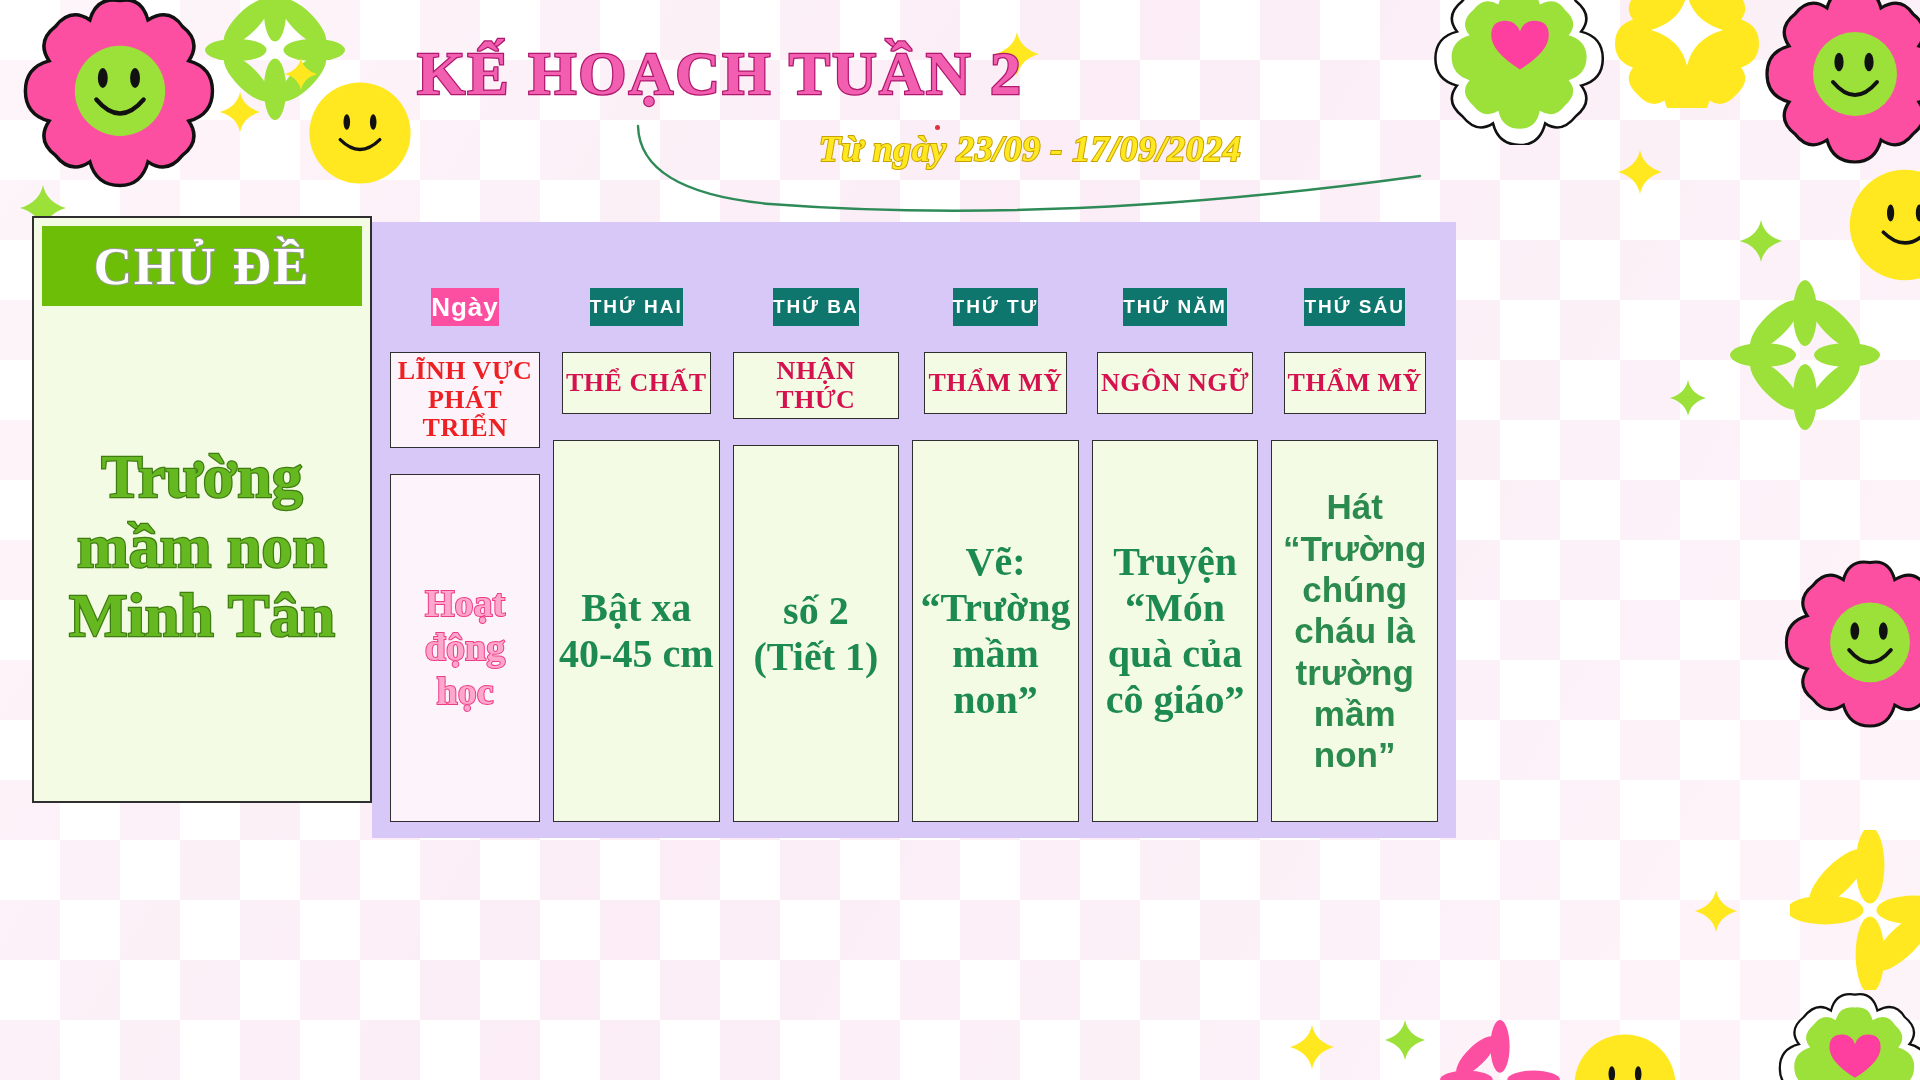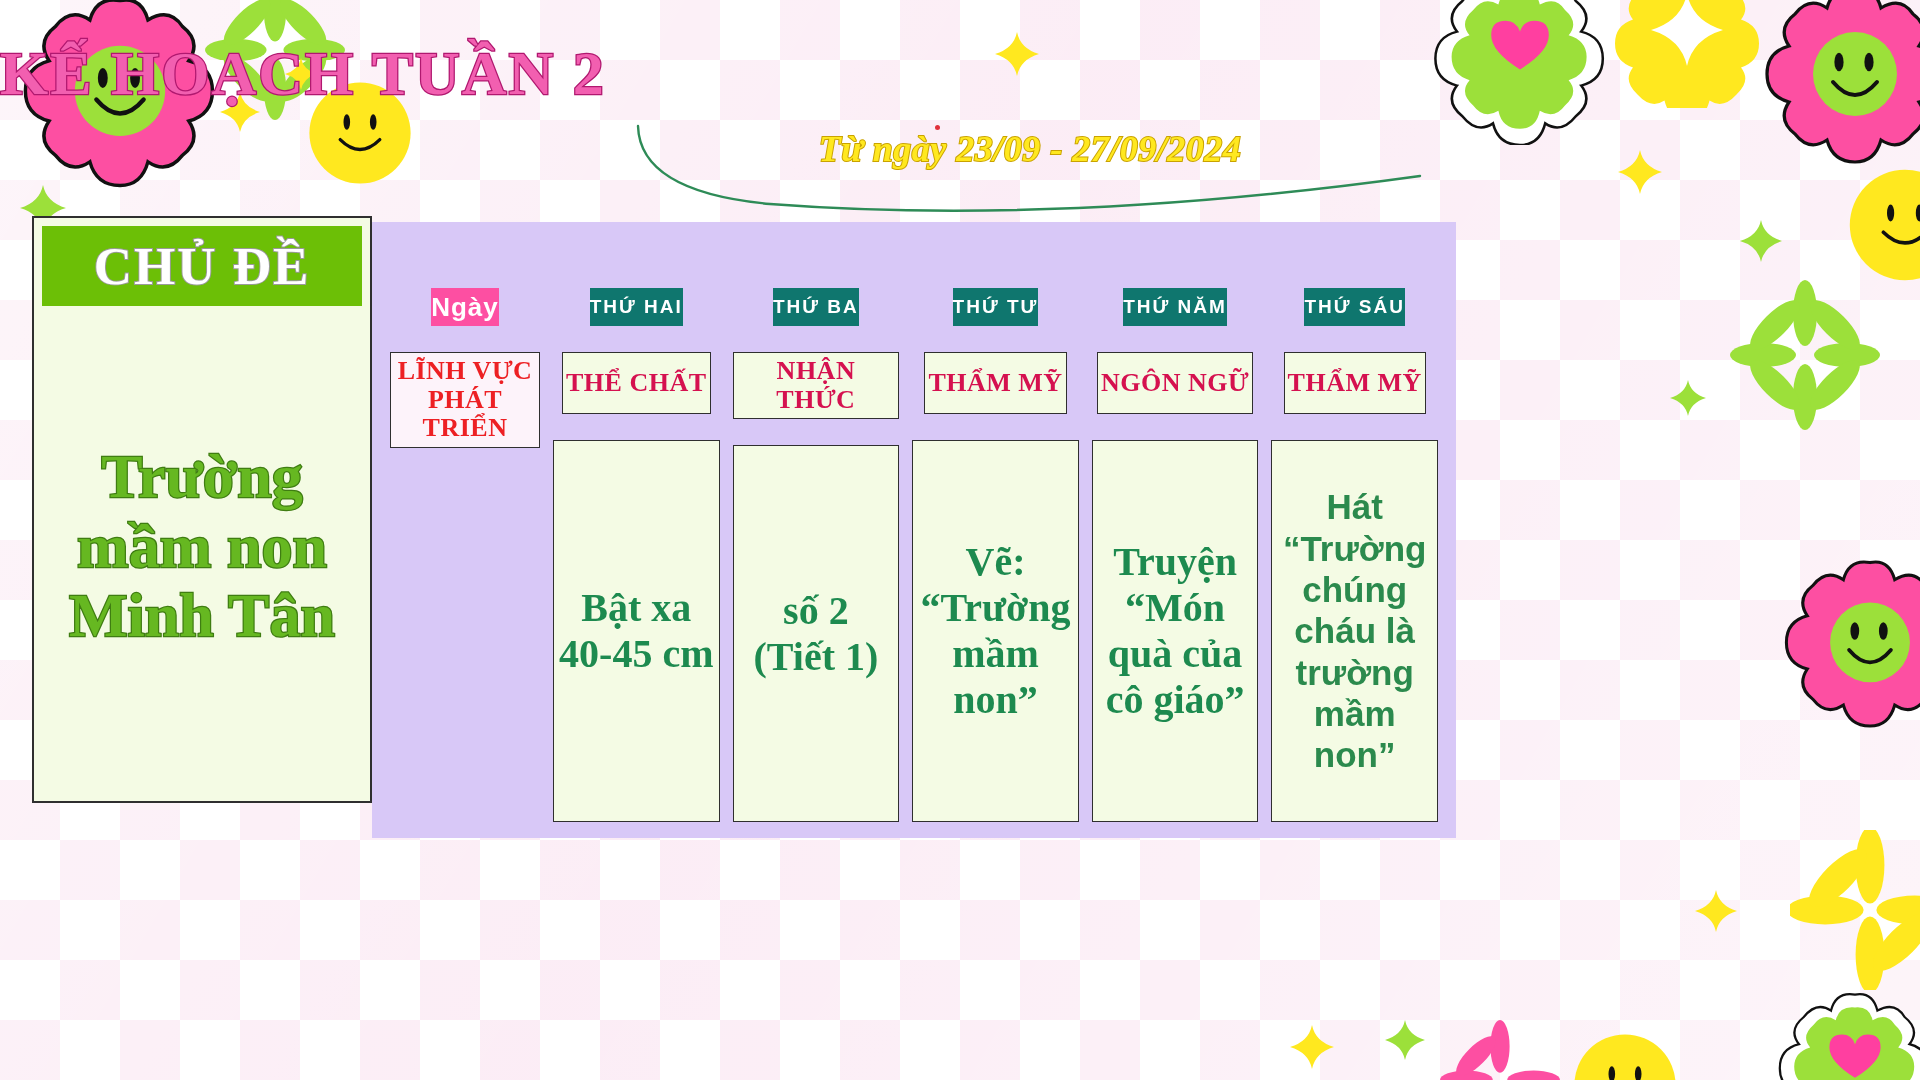--- a/index.html
+++ b/index.html
@@ -23,21 +23,21 @@
   #bg:after{
     content:"";position:absolute;inset:0;
     background:linear-gradient(120deg,rgba(255,255,255,.55),rgba(255,255,255,.15) 45%,rgba(255,255,255,.5));
   }
 
   .deco{position:absolute;z-index:1;pointer-events:none;}
 
   
   #header{position:absolute;left:0;top:0;width:1920px;height:210px;z-index:4;}
   #main-title{
-    position:absolute;left:0;top:38px;width:1440px;text-align:left;
+    position:absolute;left:0;top:38px;width:1440px;text-align:center;
     font-size:62px;font-weight:bold;letter-spacing:2px;
     font-family:"Liberation Serif", serif;
     color:#f25fb0;
     -webkit-text-stroke:2.5px #b0186f;
     paint-order:stroke fill;
   }
   #date-line{
     position:absolute;left:640px;top:128px;width:780px;text-align:center;
     font-size:36px;font-weight:bold;font-style:italic;letter-spacing:.5px;
     font-family:"Liberation Serif", serif;
@@ -274,21 +274,21 @@
 <svg class="deco" style="left:1695px;top:890px;" width="42" height="42" viewBox="0 0 40 40">
     <path d="M20 0 q3 15 20 20 q-17 5 -20 20 q-3 -15 -20 -20 q17 -5 20 -20z" fill="#ffe81f"></path>
   </svg>
 
 <div id="header">
   <svg id="swoosh" width="800" height="95" viewBox="0 0 800 95">
     <path d="M8 6 Q10 72 140 84 Q430 106 790 56" stroke="#2e8b57" stroke-width="2.4" fill="none" stroke-linecap="round"></path>
   </svg>
   <div id="reddot"></div>
   <div id="main-title">KẾ HOẠCH TUẦN 2</div>
-  <div id="date-line">Từ ngày 23/09 - 27/09/2024</div>
+  <div id="date-line">Từ ngày 23/09 - 17/09/2024</div>
 </div>
 
 <div id="topic-card">
   <div id="topic-head">
     <span>CHỦ ĐỀ</span>
   </div>
   <div id="topic-body">
     <span>Trường mầm non Minh Tân</span>
   </div>
 </div>
@@ -296,20 +296,23 @@
 <div id="board">
   <div id="grid">
 
     <div class="col first">
       <div class="day-chip ngay">
           <span>Ngày</span>
         </div>
       <div class="subj-box alt">
           <span>LĨNH VỰC PHÁT TRIỂN</span>
         </div>
+      <div class="cell alt">
+          <span>Hoạt động học</span>
+        </div>
     </div>
 
     <div class="col">
       <div class="day-chip">
           <span>THỨ  HAI</span>
         </div>
       <div class="subj-box">
           <span>THỂ CHẤT</span>
         </div>
       <div class="cell">

